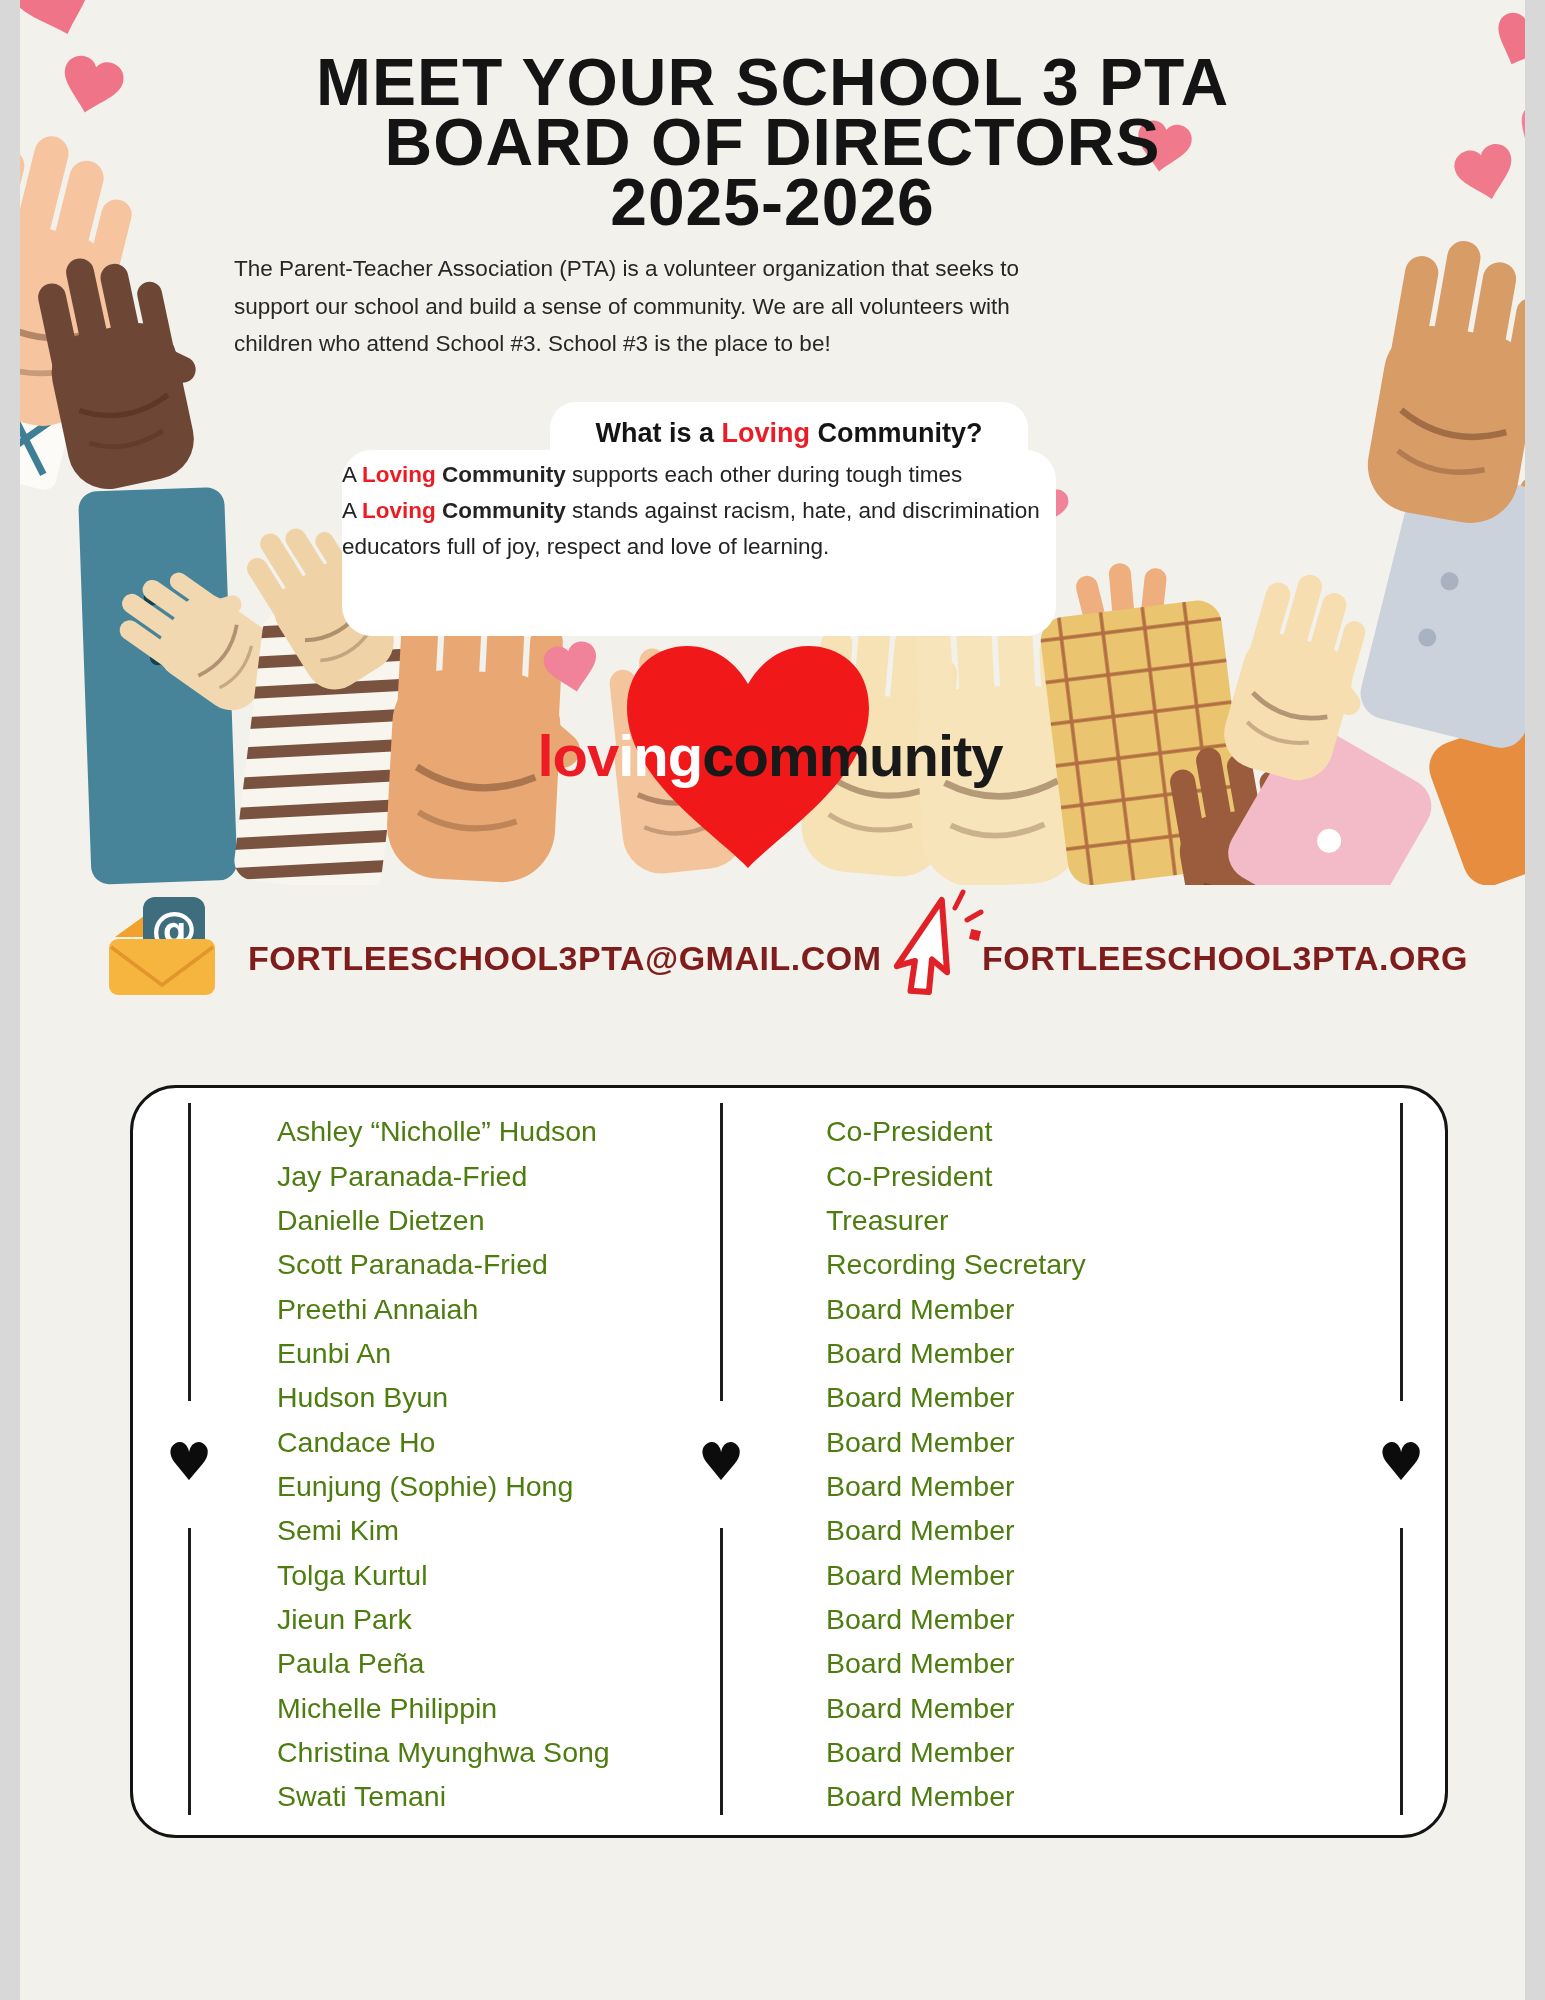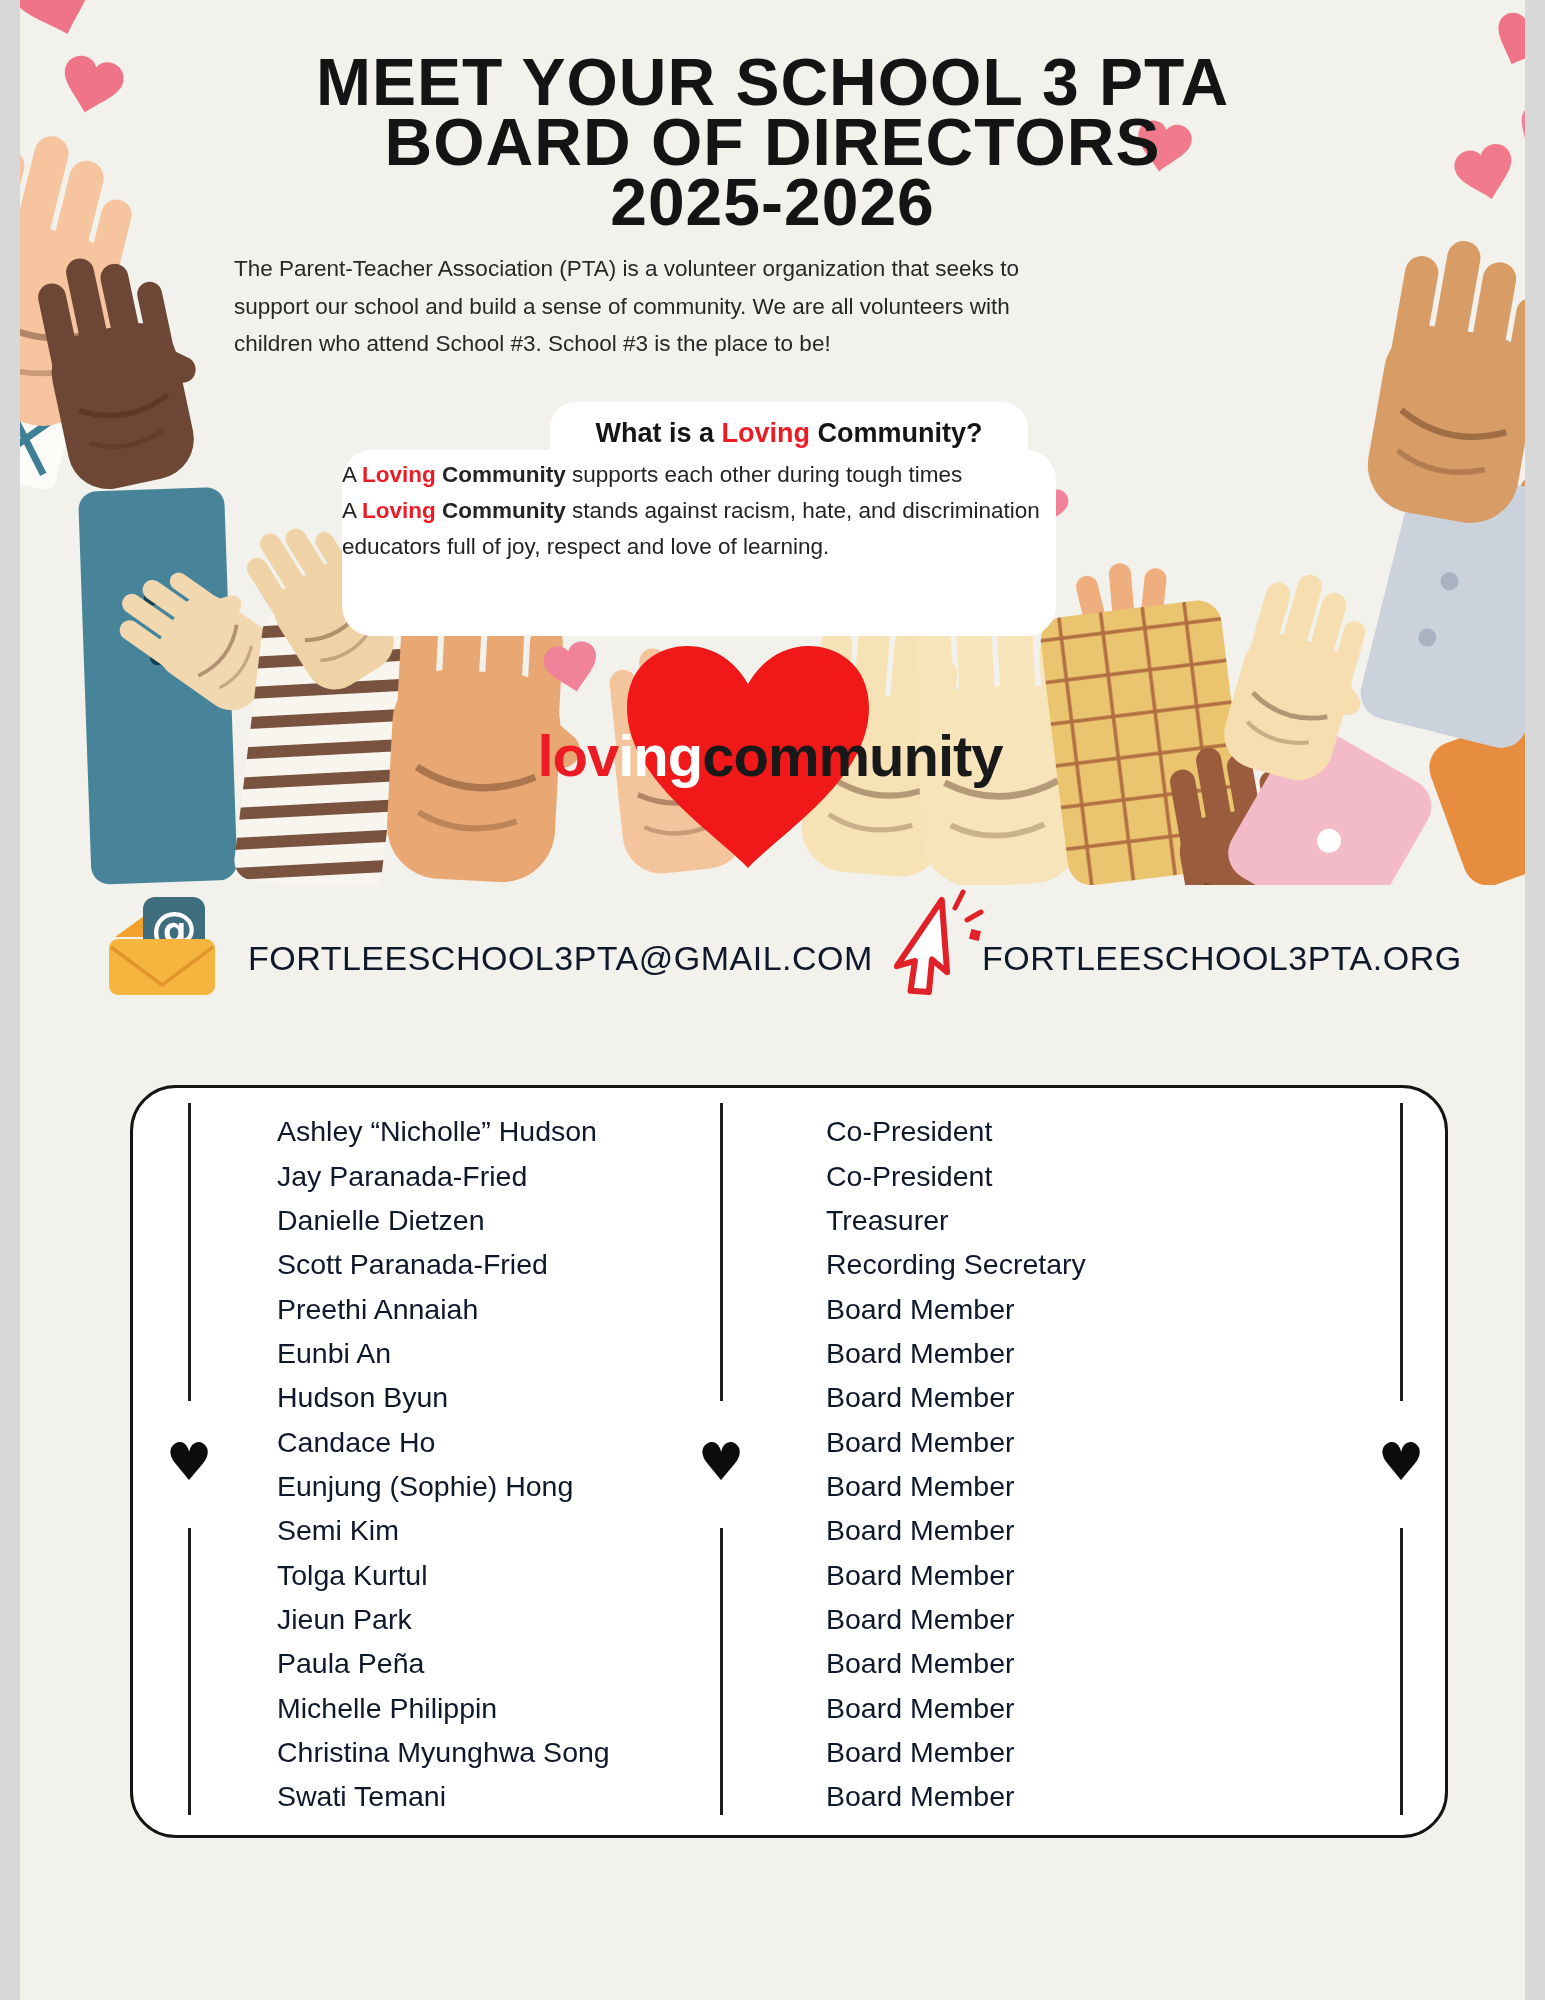--- a/index.html
+++ b/index.html
@@ -32,35 +32,35 @@
   .bold{font-weight:700;}
 
   
   .logo{left:400px;top:728px;width:700px;text-align:center;z-index:2;
     font-size:58px;font-weight:700;letter-spacing:-1px;line-height:56px;}
   .logo .l-red{color:#ed1c24;}
   .logo .l-white{color:#ffffff;}
   .logo .l-black{color:#191919;}
 
   
-  .contact-text{z-index:2;font-size:34px;font-weight:400;letter-spacing:.5px;color:#0f172a;line-height:40px;}
+  .contact-text{z-index:2;font-size:34px;font-weight:700;letter-spacing:.5px;color:#7f1d1d;line-height:40px;}
   .email-text{left:228px;top:938px;}
   .site-text{left:962px;top:938px;}
   .contact-icon{z-index:2;}
 
   
   .board-box{left:110px;top:1085px;width:1318px;height:753px;background:#ffffff;
     border:3px solid #141414;border-radius:46px;z-index:1;box-sizing:border-box;}
   .vline{width:2.5px;background:#1d1d1d;z-index:2;}
   .divider-heart{z-index:2;font-size:52px;color:#0c0c0c;transform:translate(-50%,-50%);
     font-family:"DejaVu Sans",sans-serif;line-height:1;}
   .rows{left:0;top:1109px;width:1545px;z-index:2;}
   .row{position:relative;height:44.35px;}
   .row span{position:absolute;top:50%;transform:translateY(-50%);
-    font-size:28.5px;color:#0f172a;white-space:nowrap;}
+    font-size:28.5px;color:#4d7c0f;white-space:nowrap;}
   .row .name{left:257px;}
   .row .role{left:806px;}
 </style>
 </head>
 <body>
 
 <div class="poster">
 
   <svg class="deco" width="1545" height="885" viewBox="0 0 1545 885">
     <defs>

